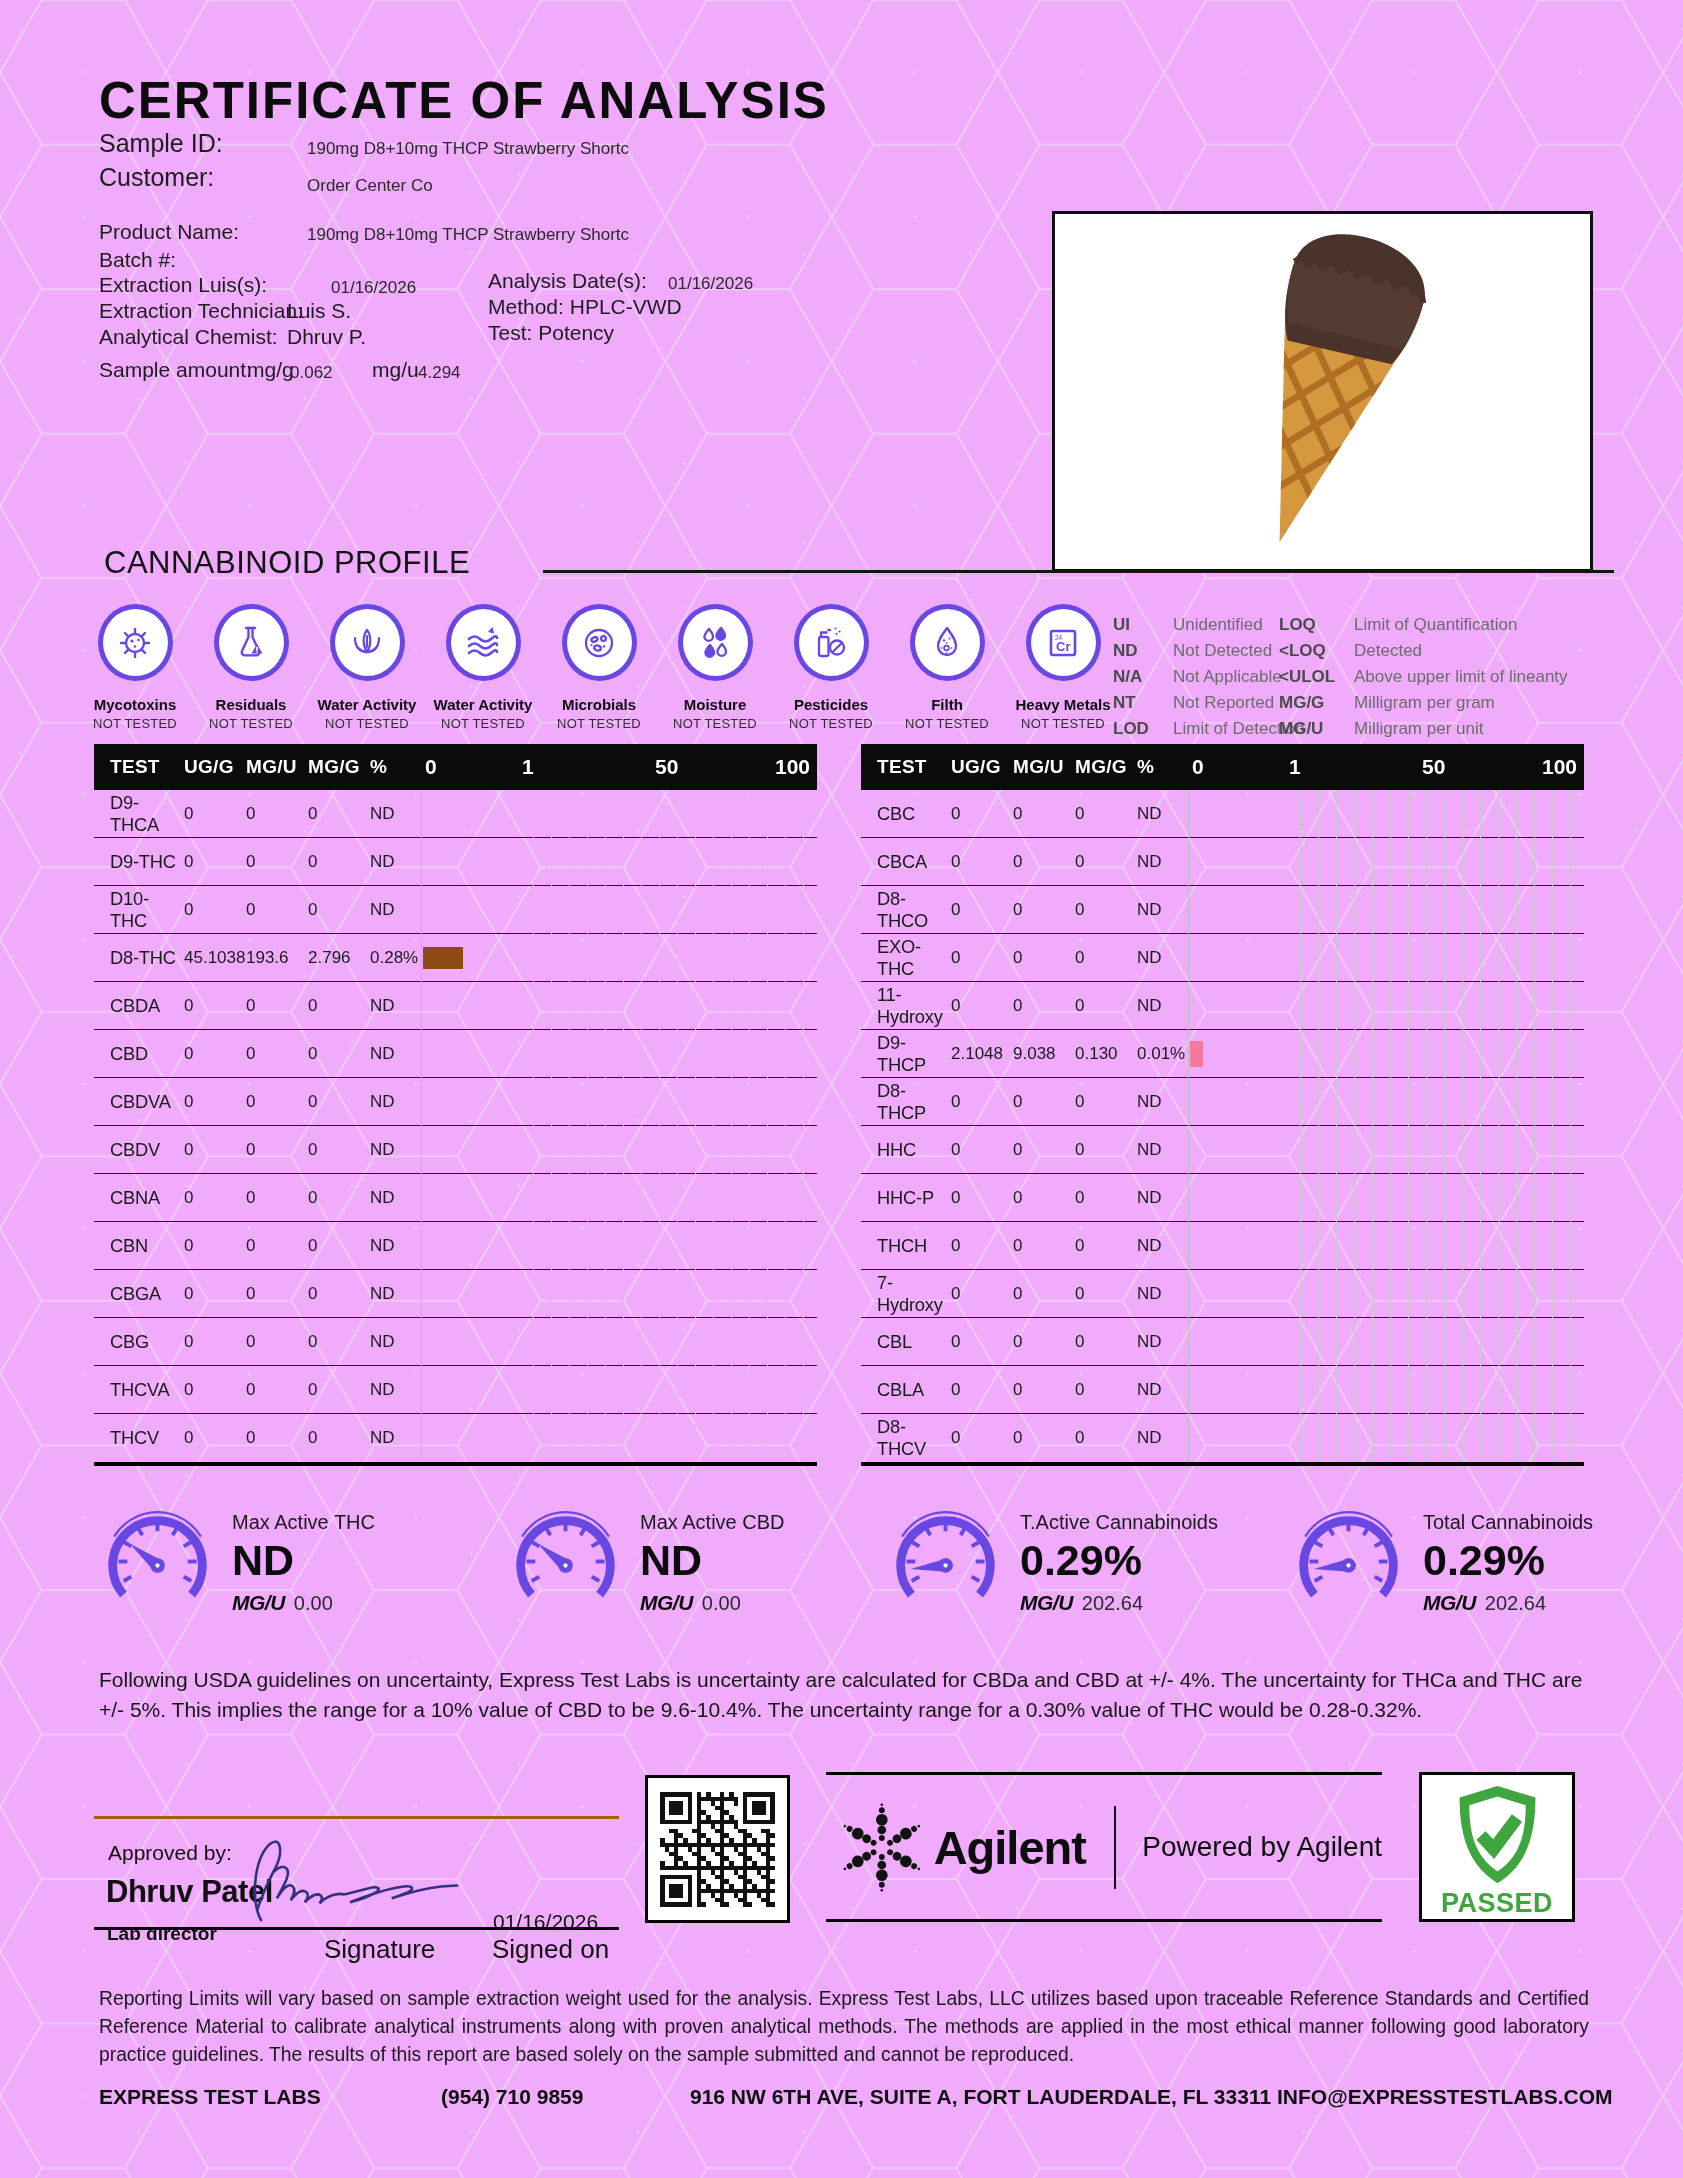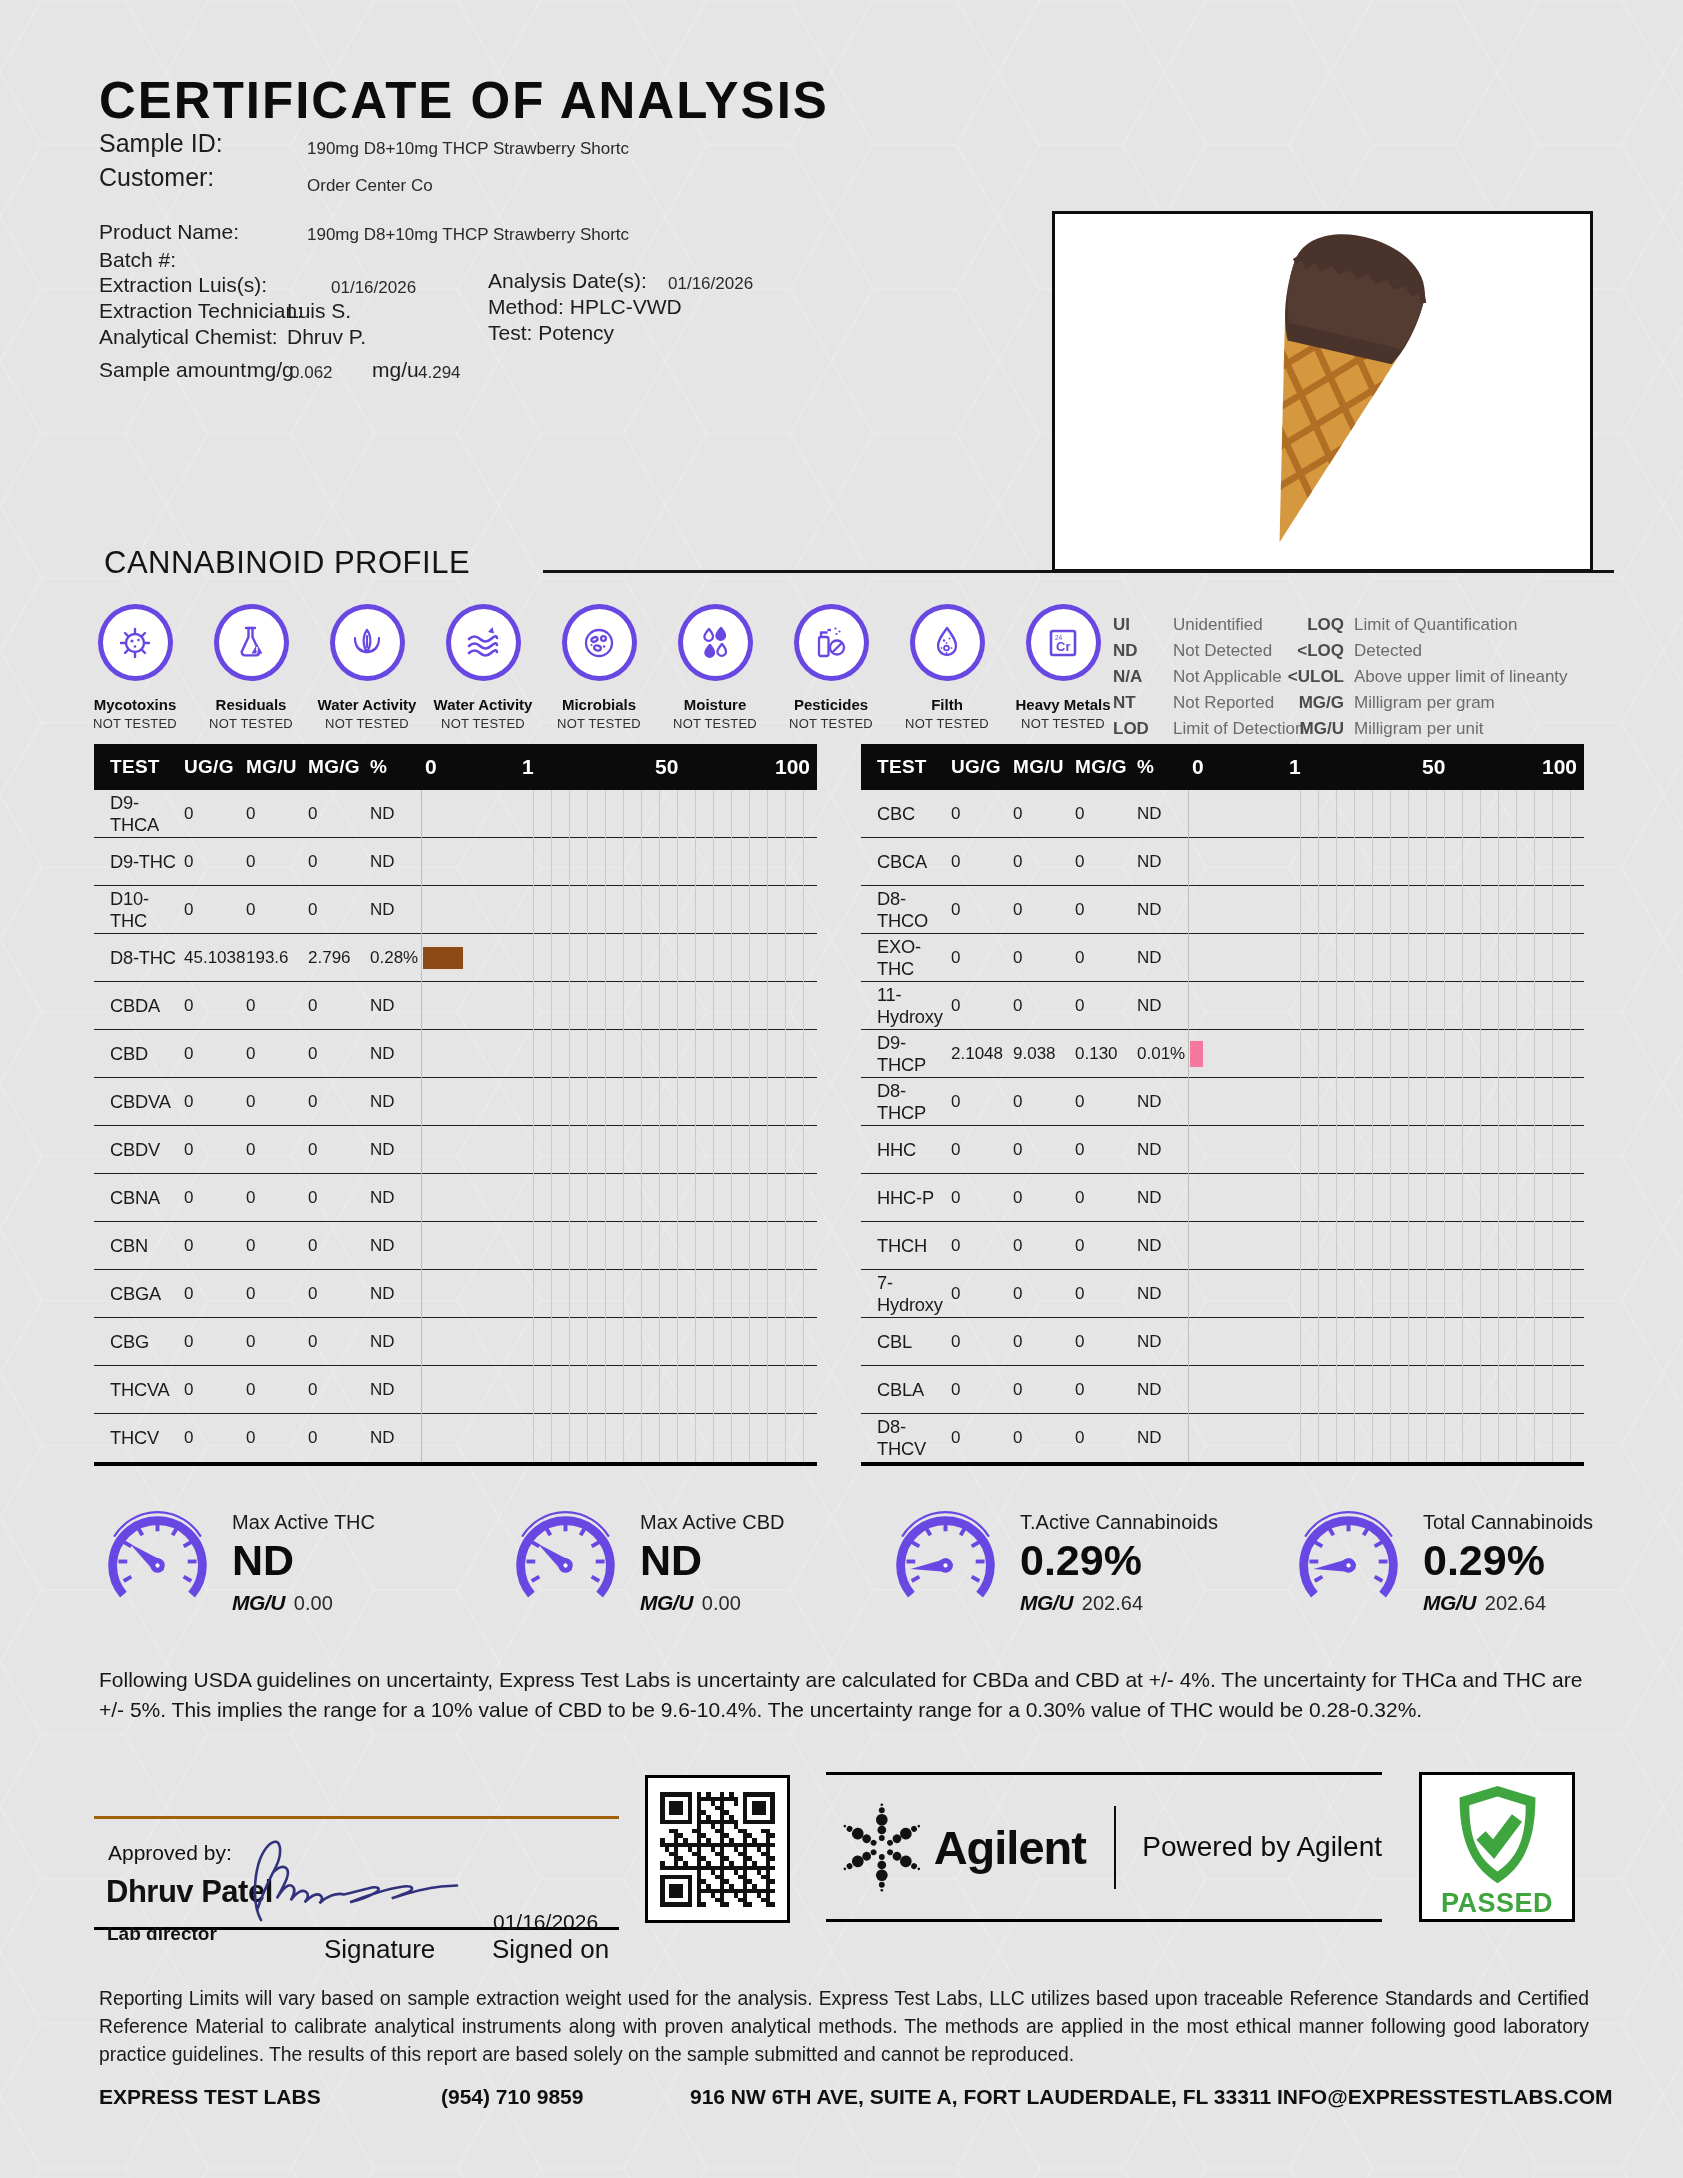--- a/index.html
+++ b/index.html
@@ -1,17 +1,17 @@
 <!DOCTYPE html>
 <html><head>
 <meta charset="utf-8">
 <style>
   *{margin:0;padding:0;box-sizing:border-box}
   html,body{background:#fff}
-  #page{position:relative;width:1683px;height:2178px;background:#e5e5e5;overflow:hidden;
+  #page{position:relative;width:1683px;height:2178px;background:#f0abfc;overflow:hidden;
         font-family:"Liberation Sans",sans-serif;color:#111}
   .abs{position:absolute}
   svg{display:block}
 
   
   #bg-pattern{position:absolute;left:0;top:0;z-index:0;opacity:.55}
   .content{position:absolute;left:0;top:0;width:1683px;height:2178px;z-index:1}
 
   
   #page-title{left:99px;top:71px;font-size:51px;font-weight:800;letter-spacing:2px;color:#0c0c0c}
@@ -40,21 +40,21 @@
   .screen .sname{margin-top:15px;font-size:15px;font-weight:700;color:#0e0e0e}
   .screen .sstatus{margin-top:3px;font-size:13px;color:#2e2e2e;letter-spacing:0.2px}
 
   
   .lcol{position:absolute;top:612px}
   #legend-col1{left:1113px}
   #legend-col2{left:1279px}
   .lrow{display:flex;height:26px;align-items:center}
   .lterm{font-weight:700;color:#4b4b4b;font-size:17px}
   #legend-col1 .lterm{width:50px}
-  #legend-col2 .lterm{width:65px;text-align:right}
+  #legend-col2 .lterm{width:65px;}
   .ldef{color:#6b6b6b;font-size:17px;margin-left:10px;white-space:nowrap}
 
   
   .ctable{position:absolute;top:744px;width:723px}
   #ltable{left:94px}
   #rtable{left:861px}
   .thead{height:46px;background:#0b0b0b;color:#fff;display:flex;align-items:center;
          padding-left:16px;position:relative}
   .th{font-size:19px;font-weight:700;letter-spacing:0.3px}
   .w-test{width:74px}.w-num{width:62px}.w-pct{width:50px}

